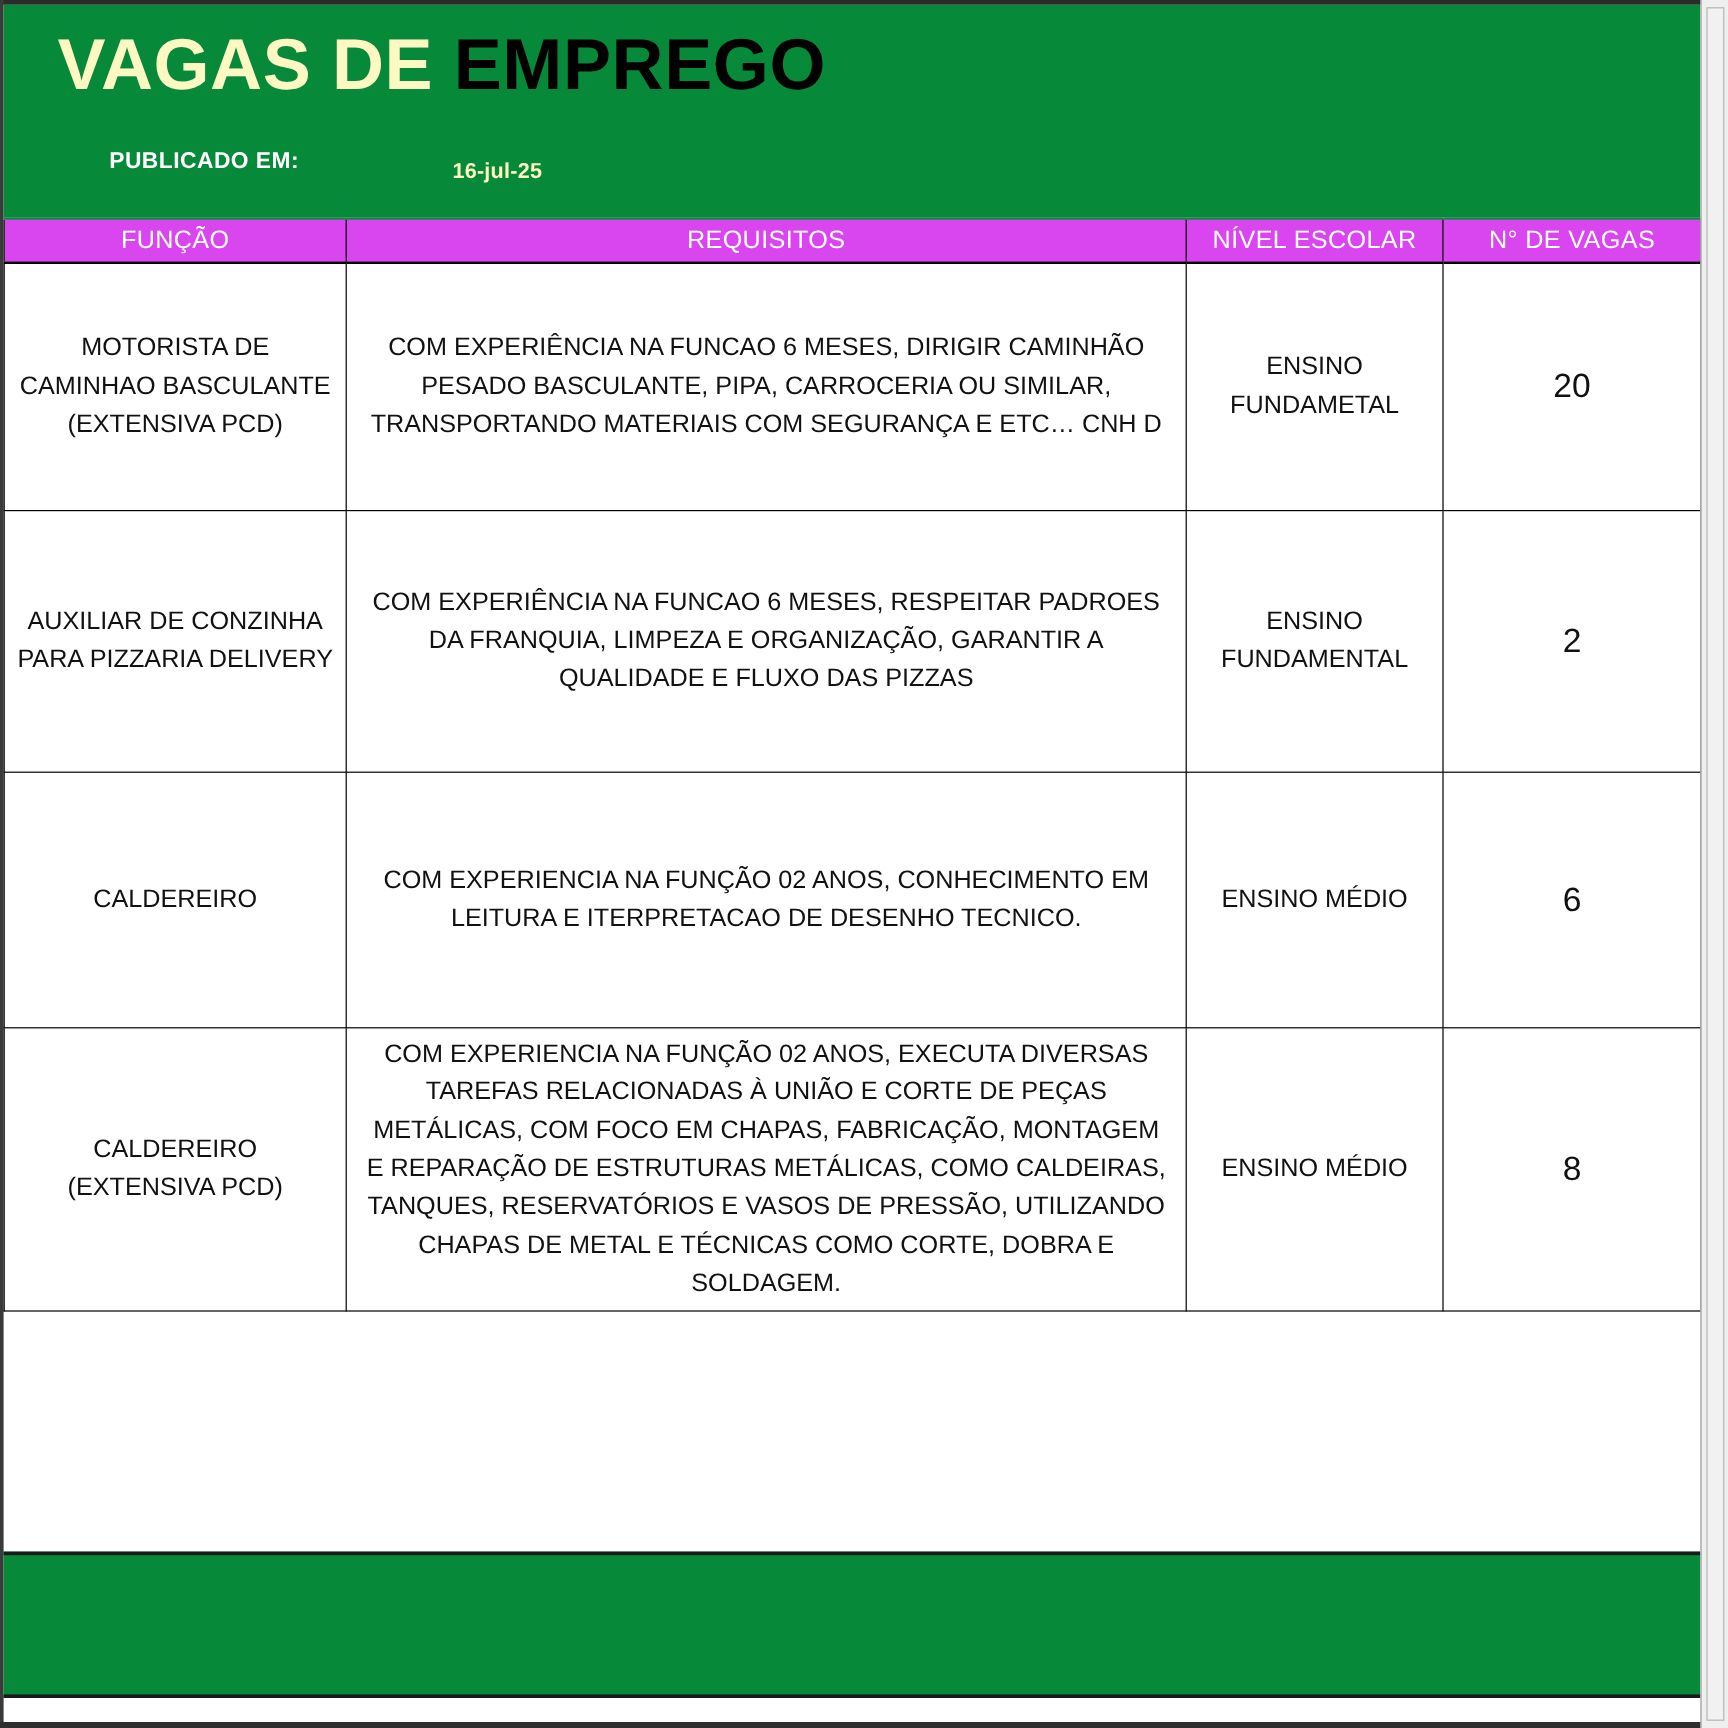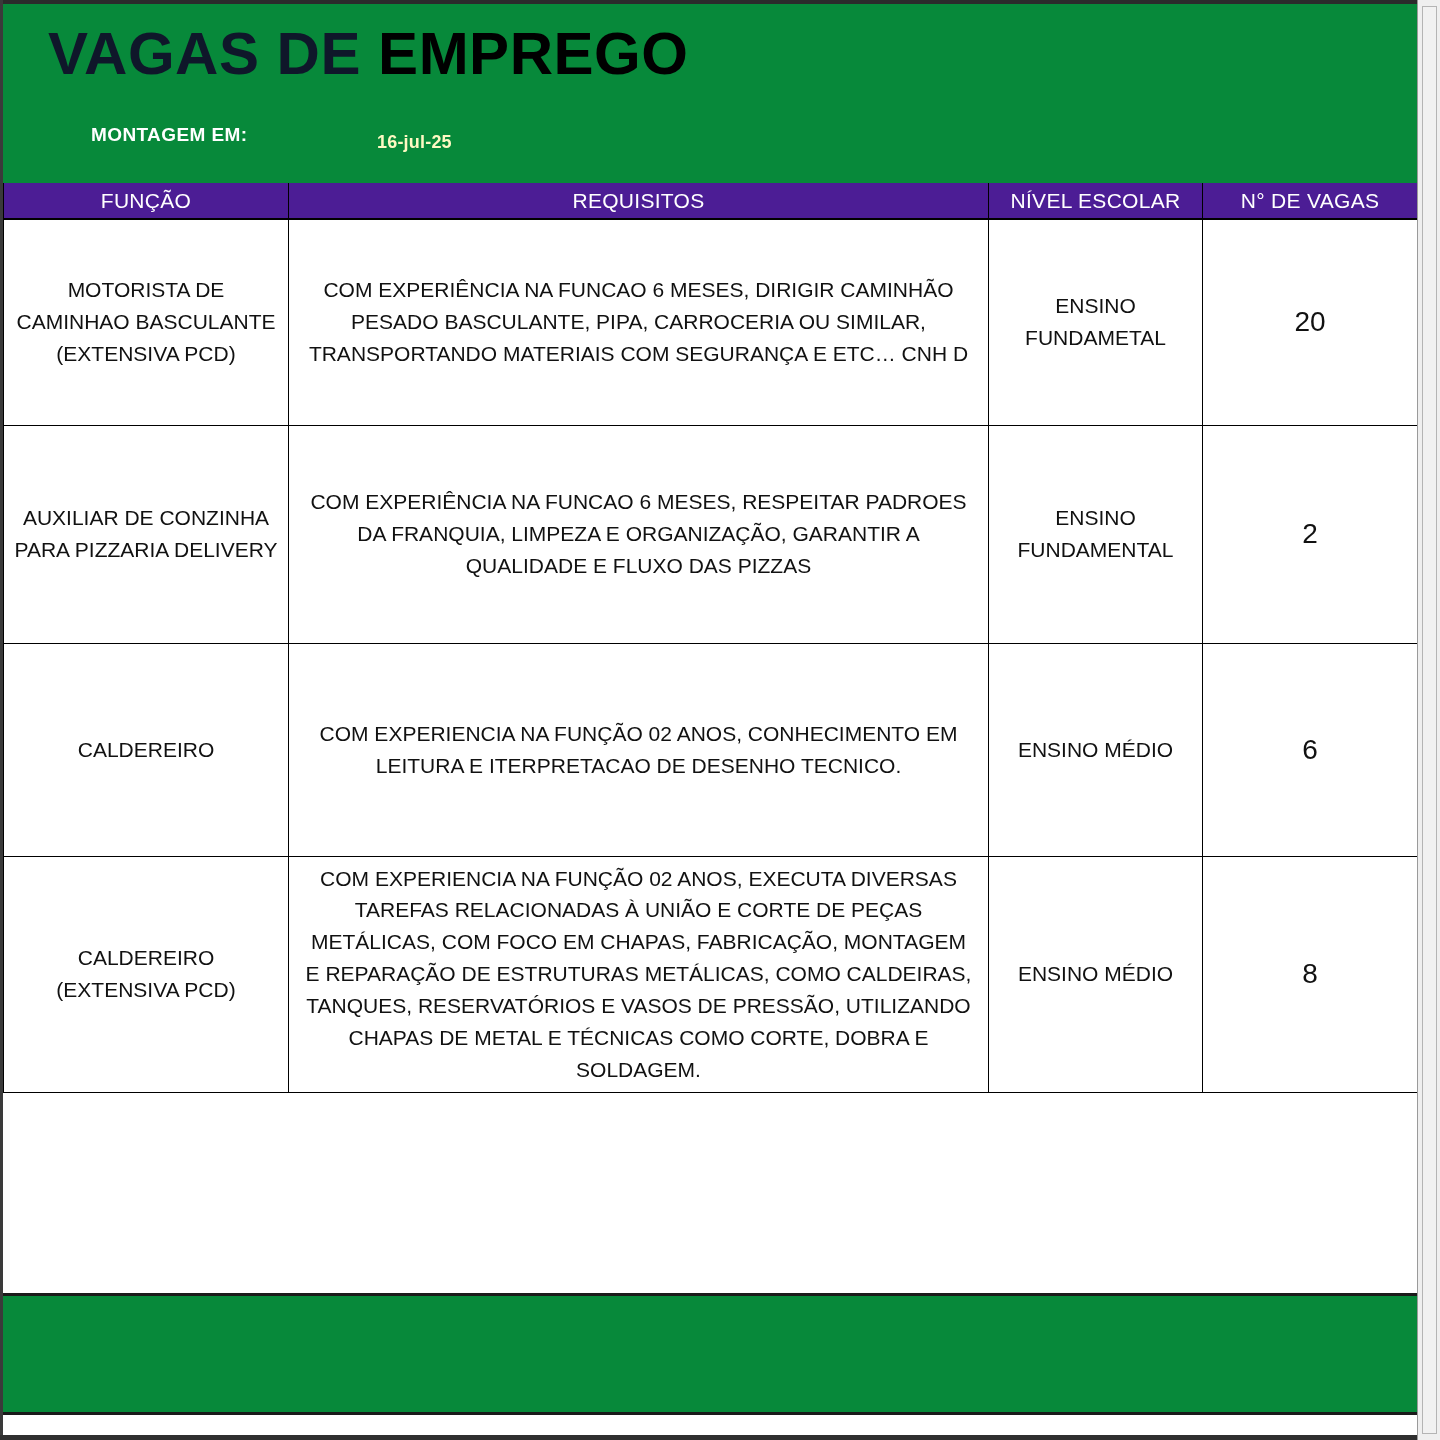--- a/index.html
+++ b/index.html
@@ -70,21 +70,21 @@
   }
   .banner-title {
     position: absolute;
     left: 45px; top: 20px;
     white-space: nowrap;
     font-size: 60px;
     font-weight: 700;
     letter-spacing: 0.5px;
     line-height: 1;
   }
-  .t-white { color: #0f172a; margin-top: 20px; }
+  .t-white { color: #fef9c3; margin-top: 20px; }
   .t-yellow { color: #000000; }
   .banner-sub-label {
     position: absolute;
     left: 88px; top: 120px;
     font-size: 19px;
     font-weight: 700;
     color: #ffffff;
     letter-spacing: 0.4px;
   }
   .banner-sub-date {
@@ -110,21 +110,21 @@
   .tbl col.c-vag  { width: 215px; }
 
   .tbl th, .tbl td {
     border: 1px solid #000000;
     vertical-align: middle;
     text-align: center;
     box-sizing: border-box;
   }
 
   .tbl thead th {
-    background: #4c1d95;
+    background: #d946ef;
     color: #ffffff;
     height: 37px;
     font-size: 21px;
     font-weight: 400;
     letter-spacing: 0.3px;
     border-top: 2px solid #07893a;
     border-bottom: 2px solid #000000;
     padding: 0;
   }
 
@@ -164,21 +164,21 @@
 
 <div class="sheet">
 
   <div class="top-rule"></div>
   <div class="left-rule"></div>
 
   <div class="banner">
     <div class="banner-title">
       <span class="t-white">VAGAS DE </span><span class="t-yellow">EMPREGO</span>
     </div>
-    <div class="banner-sub-label">MONTAGEM EM:</div>
+    <div class="banner-sub-label">PUBLICADO EM:</div>
     <div class="banner-sub-date">16-jul-25</div>
   </div>
 
   <table class="tbl">
     <colgroup>
       <col class="c-func">
         <col class="c-req">
         <col class="c-niv">
         <col class="c-vag">
     </colgroup>

